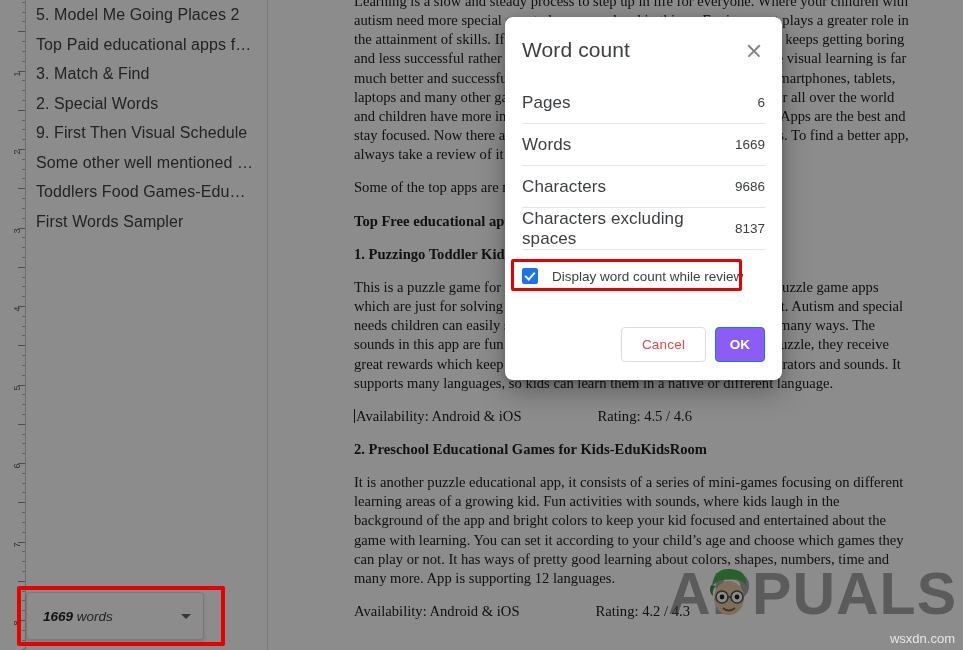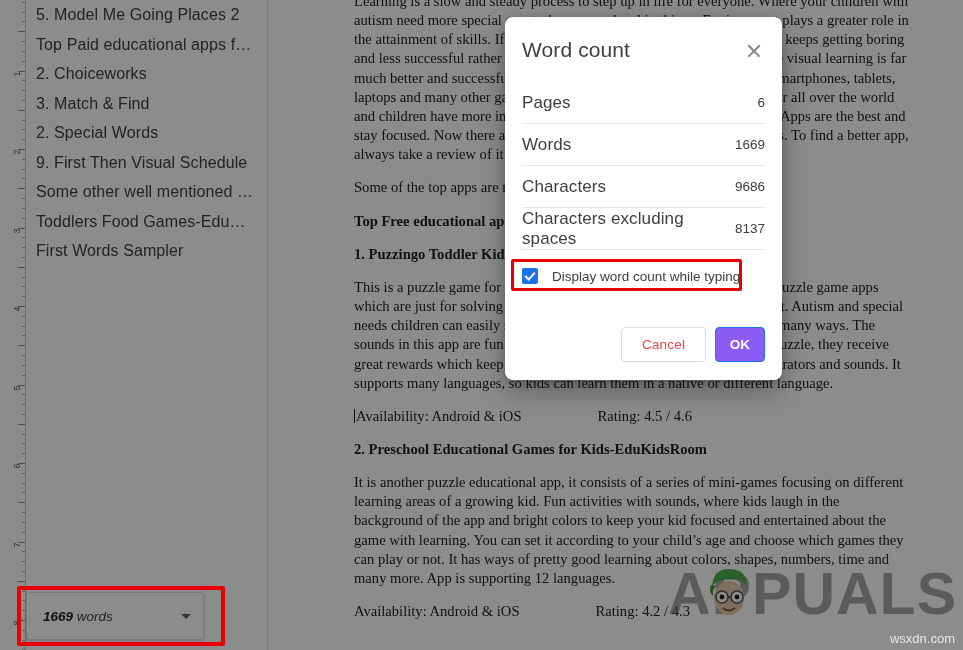--- a/index.html
+++ b/index.html
@@ -422,21 +422,20 @@
         <div class="tick minor" style="top: 629.812px;"></div>
         <div class="tick minor" style="top: 639.625px;"></div>
         <div class="tick minor" style="top: 649.438px;"></div>
       </div>
   </div>
 
   <div class="sidebar">
     <div id="outline-list">
         <div class="outline-item">5. Model Me Going Places 2</div>
         <div class="outline-item">Top Paid educational apps fo…</div>
-        <div class="outline-item">2. Choiceworks</div>
         <div class="outline-item">3. Match &amp; Find</div>
         <div class="outline-item">2. Special Words</div>
         <div class="outline-item">9. First Then Visual Schedule</div>
         <div class="outline-item">Some other well mentioned a…</div>
         <div class="outline-item">Toddlers Food Games-EduKit…</div>
         <div class="outline-item">First Words Sampler</div>
       </div>
     <div class="divider"></div>
   </div>
 
@@ -501,21 +500,21 @@
           <div class="stat-value">9686</div>
         </div>
         <div class="stat-row">
           <div class="stat-label">Characters excluding spaces</div>
           <div class="stat-value">8137</div>
         </div>
       </div>
 
     <div class="dlg-check-row">
       <div class="cbox"></div>
-      <div class="cbox-label">Display word count while typing</div>
+      <div class="cbox-label">Display word count while review</div>
     </div>
 
     <div class="dlg-actions">
       <div class="btn btn-cancel">Cancel</div>
       <div class="btn btn-ok">OK</div>
     </div>
   </div>
   <div class="redbox-check"></div>
 
   <div class="site-url">wsxdn.com</div>

